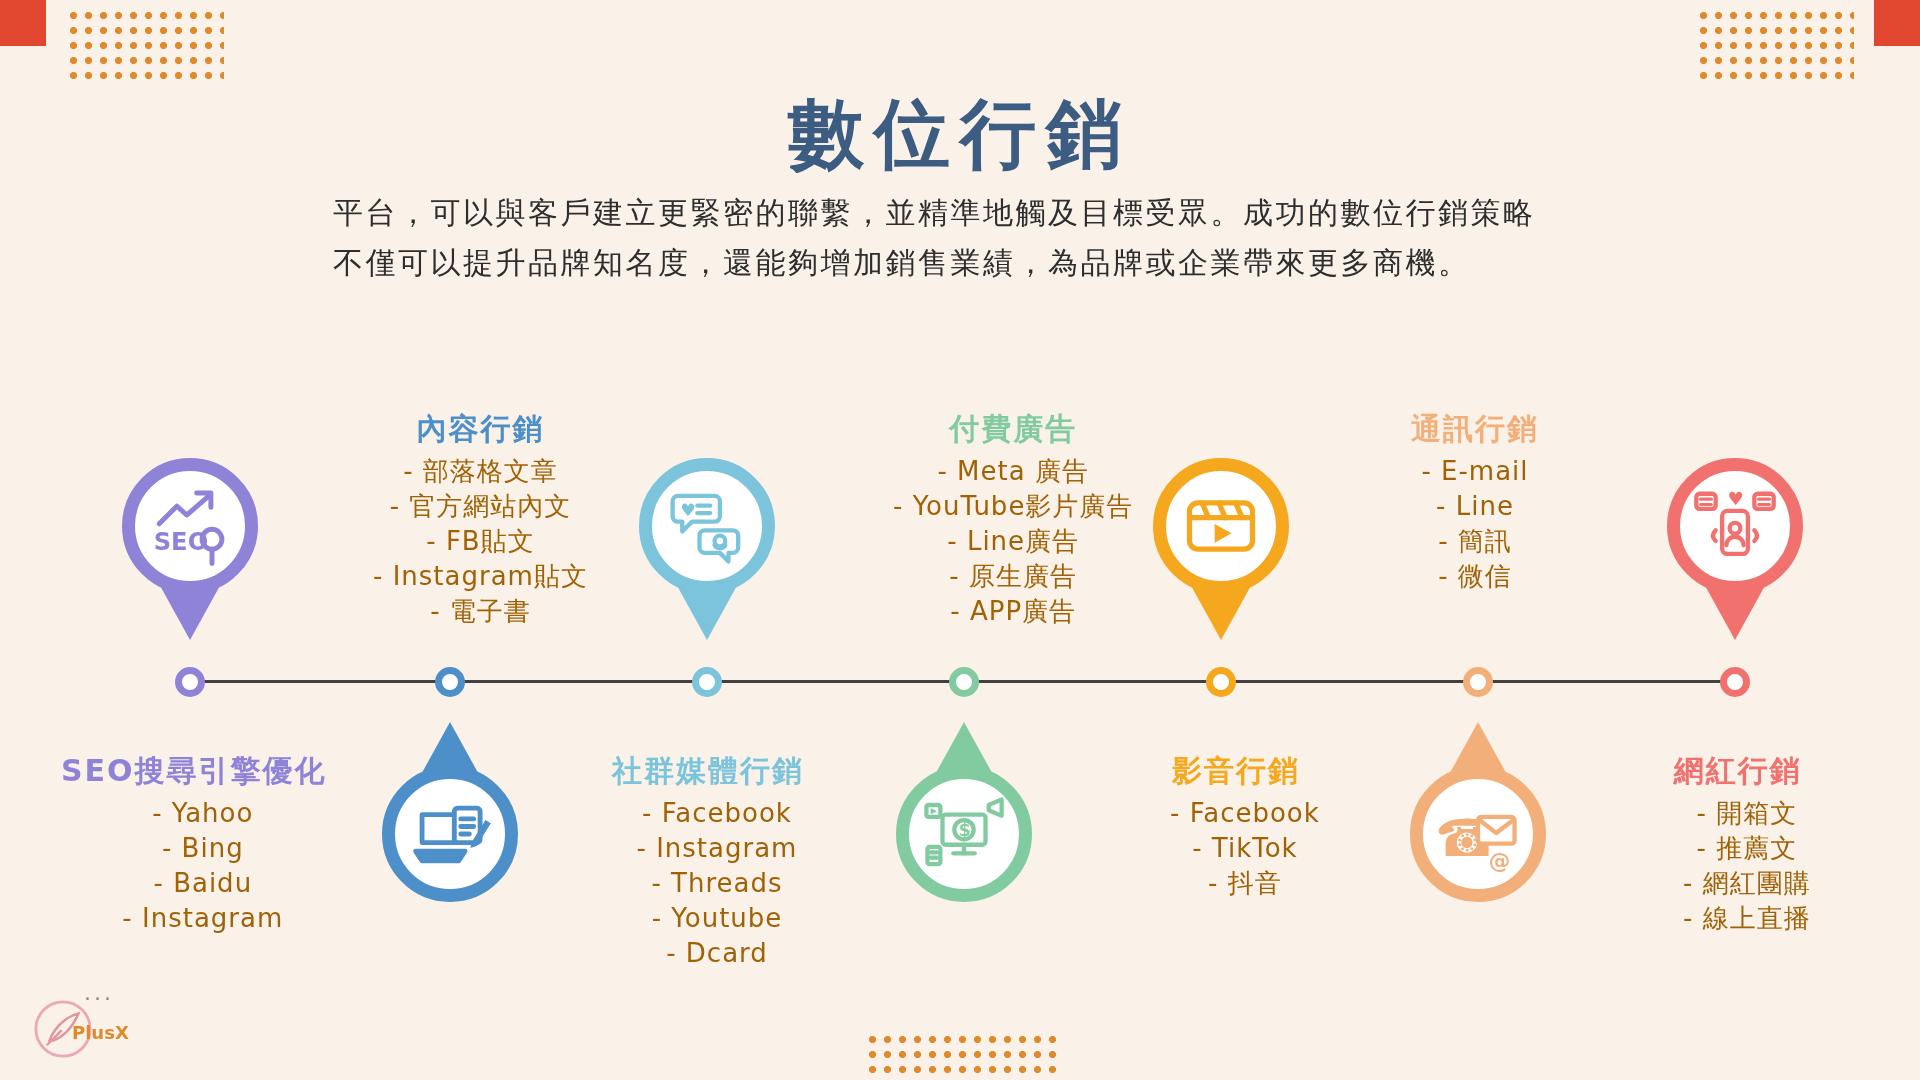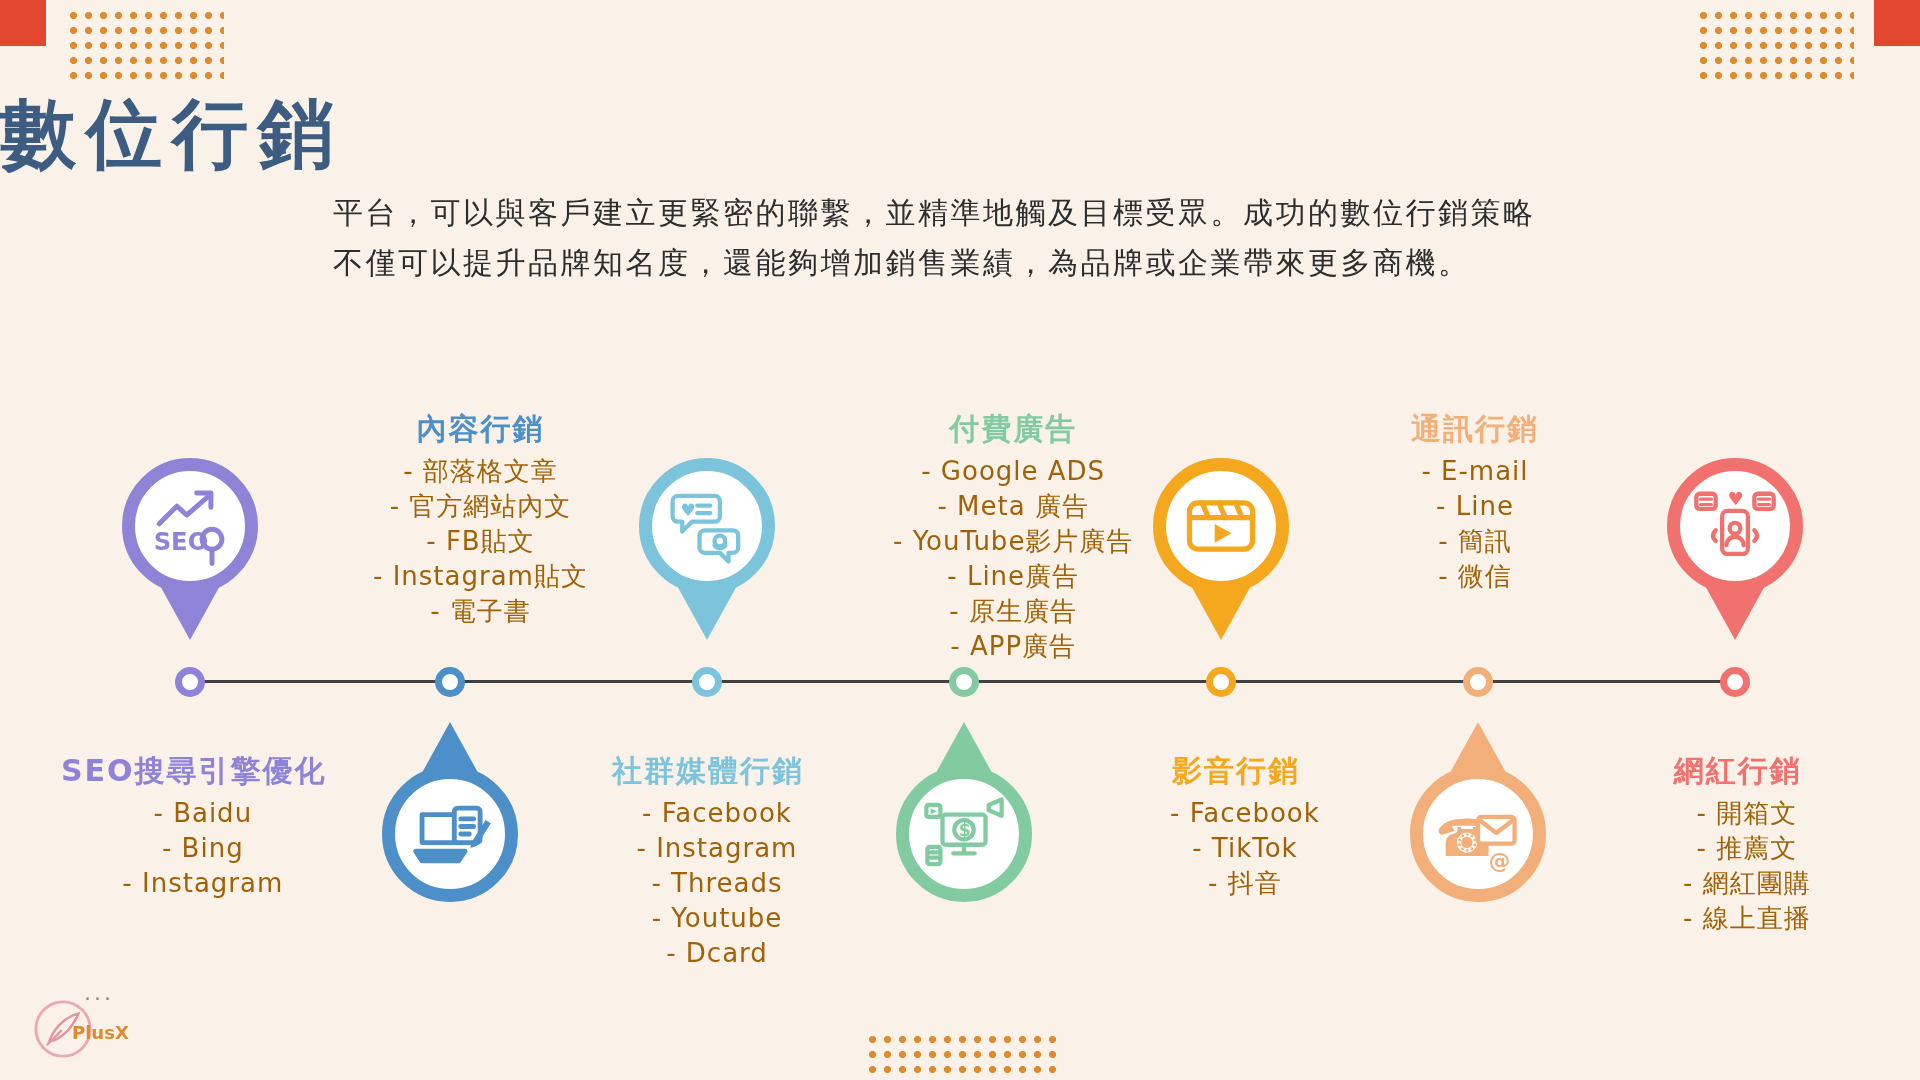--- a/index.html
+++ b/index.html
@@ -24,21 +24,21 @@
     background-image: radial-gradient(circle, var(--dot-pattern, #DF8A2C) 3.2px, transparent 3.9px);
     background-size: 15px 15px;
   }
   .dots.tl { left:66px; top:8px; width:158px; height:78px; }
   .dots.tr { right:66px; top:8px; width:158px; height:78px; }
   .dots.bc { left:865px; top:1032px; width:195px; height:46px; }
 
   
   .title {
     position:absolute; top:84px; left:0; width:100%;
-    text-align:left;
+    text-align:center;
     font-size:76px; font-weight:900;
     letter-spacing:10px;
     color: var(--title-color, #3D5C82);
     font-family: Liberation Serif, serif;
   }
   .intro {
     position:absolute; left:333px; top:188px; width:1240px;
     font-size:30px; line-height:50px; letter-spacing:2.5px;
     color:#2e2e2e;
   }
@@ -132,22 +132,23 @@
             </g>
             <text x="7" y="62" font-size="22" font-weight="bold" fill="currentColor" font-family="inherit">SEO</text>
           </svg>
         </span>
       </div>
     </div>
     <div class="dot"></div>
     <div class="tb tb-below" style="left:-129px">
       <div class="tb-title">SEO搜尋引擎優化</div>
       <div class="tb-items">
+          <div class="tb-item">- Yahoo</div>
+          <div class="tb-item">- Bing</div>
           <div class="tb-item">- Baidu</div>
-          <div class="tb-item">- Bing</div>
           <div class="tb-item">- Instagram</div>
         </div>
     </div>
   </div>
 
   <div class="node" style="left: 450px; --c: #4D8FC8;">
     <div class="tb tb-above" style="left:-77px">
       <div class="tb-title">內容行銷</div>
       <div class="tb-items">
           <div class="tb-item">- 部落格文章</div>
@@ -207,21 +208,20 @@
           <div class="tb-item">- Youtube</div>
           <div class="tb-item">- Dcard</div>
         </div>
     </div>
   </div>
 
   <div class="node" style="left: 964px; --c: #82CBA0;">
     <div class="tb tb-above" style="left:-71px">
       <div class="tb-title">付費廣告</div>
       <div class="tb-items">
-          <div class="tb-item">- Google  ADS</div>
           <div class="tb-item">- Meta 廣告</div>
           <div class="tb-item">- YouTube影片廣告</div>
           <div class="tb-item">- Line廣告</div>
           <div class="tb-item">- 原生廣告</div>
           <div class="tb-item">- APP廣告</div>
         </div>
     </div>
     <div class="dot"></div>
     <div class="pin pin-below">
       <div class="pt"></div>

